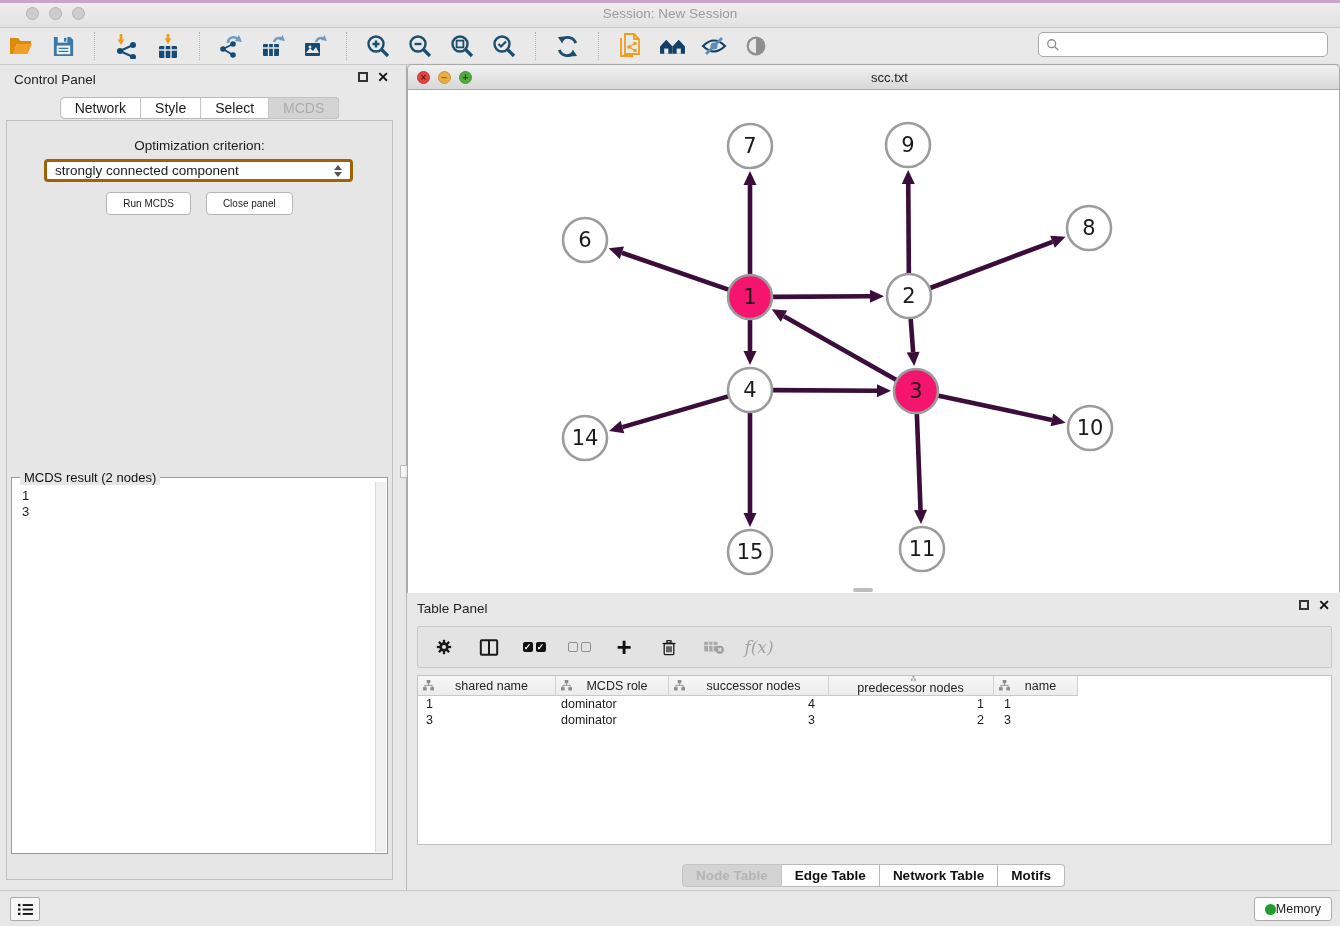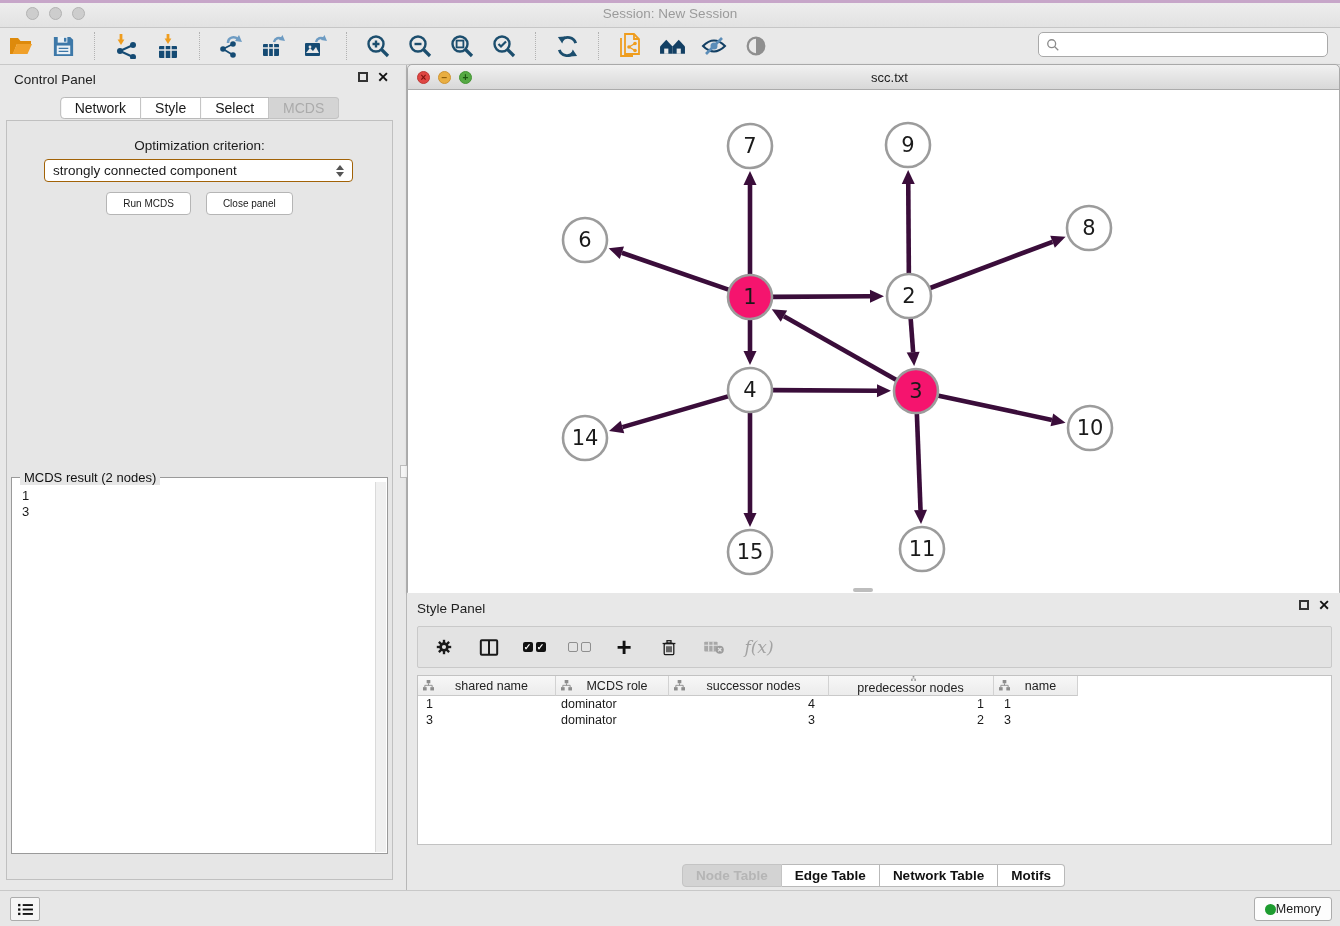--- a/index.html
+++ b/index.html
@@ -38,21 +38,21 @@
   .seg-tabs { position:absolute; left:50%; transform:translateX(-50%); top:32px; display:flex; }
   .seg-tab { height:22px; padding:8px 14px; background:#fff; border:1px solid #B9B9B9; border-left:none;
     display:flex; align-items:center; font-size:14px; cursor:default; }
   .seg-tab:first-child { border-left:1px solid #B9B9B9; border-radius:4px 0 0 4px; }
   .seg-tab:last-child { border-radius:0 4px 4px 0; }
   .seg-tab.selected { background:#D4D4D4; color:#ABABAB; border-color:#C2C2C2; }
   .cp-content { position:absolute; left:6px; top:55px; width:387px; height:760px;
     background:#E6E6E6; border:1px solid #C0C0C0; }
   .opt-label { position:absolute; left:0; top:17px; width:100%; text-align:center; font-size:13.5px; }
   .dropdown { position:absolute; left:37px; top:38px; width:309px; height:23px; background:#fff;
-    border:1px solid #a16207; border-radius:4px; display:flex; align-items:center; padding:0 8px; font-size:13.5px; }
+    border:3px solid #a16207; border-radius:4px; display:flex; align-items:center; padding:0 8px; font-size:13.5px; }
   .dd-stepper { margin-left:auto; display:flex; flex-direction:column; gap:2px; align-items:center; }
   .dd-stepper i { width:0; height:0; border-left:4px solid transparent; border-right:4px solid transparent; display:block; }
   .dd-up { border-bottom:5px solid #555; }
   .dd-down { border-top:5px solid #555; }
   .cp-buttons { position:absolute; left:0; top:71px; width:100%; display:flex; justify-content:center; gap:15px; }
   .btn { height:23px; background:#fff; border:1px solid #B5B5B5; border-radius:4px; padding:0 16px;
     font-size:10px; display:flex; align-items:center; cursor:default; }
   .result-fieldset { position:absolute; left:4px; top:356px; width:377px; height:377px;
     border:1px solid #9A9A9A; background:#fff; }
   .result-legend { position:absolute; left:8px; top:-8px; background:#E6E6E6; padding:0 4px; font-size:13px; color:#111; }
@@ -390,21 +390,21 @@
         <g>
           <circle cx="514" cy="459" r="22" fill="#FFFFFF" stroke="#9C9C9C" stroke-width="2.6"></circle>
           <text x="514" y="466" text-anchor="middle" font-size="21" fill="#1A1A1A" font-family="&quot;DejaVu Sans&quot;, sans-serif">11</text>
         </g>
       </svg>
     <div class="hthumb"></div>
   </div>
 </div>
 
 <div class="table-panel">
-  <div class="tp-title">Style Panel</div>
+  <div class="tp-title">Table Panel</div>
   <div class="panel-head-icons">
     <span class="float-ic"></span>
     <span class="close-ic">✕</span>
   </div>
   <div class="tp-toolbar">
     <span class="tpicon">
       <svg viewBox="0 0 20 20" width="18" height="18">
           <g stroke="#1A1A1A" stroke-width="2.6">
             <line x1="10" y1="2" x2="10" y2="18"></line>
             <line x1="2" y1="10" x2="18" y2="10"></line>

